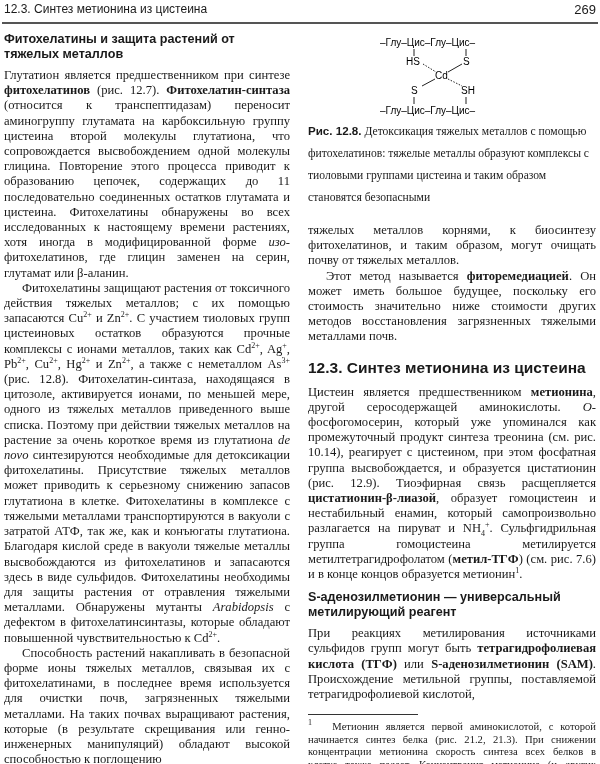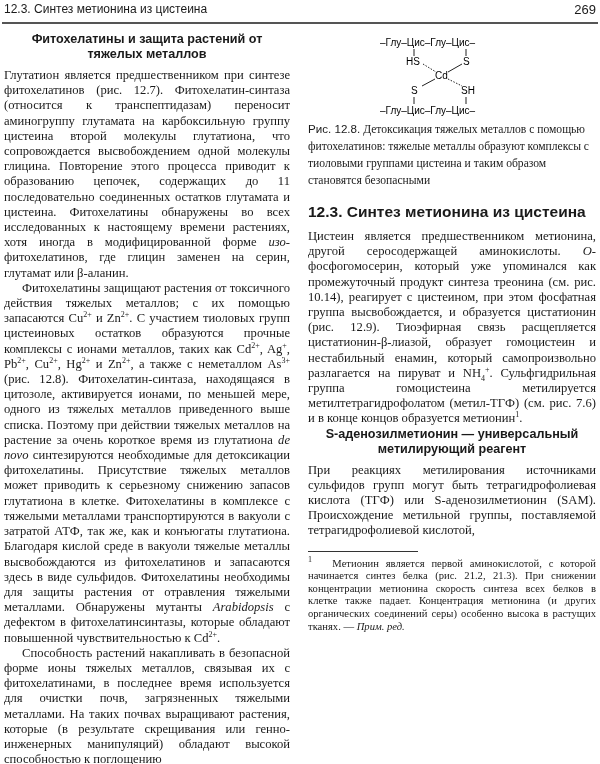--- a/index.html
+++ b/index.html
@@ -5,30 +5,30 @@
   html, body { margin: 0; padding: 0; background: #ffffff; }
   body { width: 600px; height: 764px; overflow: hidden; position: relative; color: #1a1a1a; }
   .page { position: absolute; left: 0; top: 0; width: 600px; height: 764px; }
   .running-head { position: absolute; left: 4px; right: 4px; top: 2px; height: 16px;
     font-family: "Liberation Sans", sans-serif; font-size: 12px; display: flex; justify-content: space-between; }
   .running-head .pno { font-weight: normal; font-size: 13px; }
   .head-rule { position: absolute; left: 2px; right: 2px; top: 22px; height: 2px; background: #555; }
   .col { position: absolute; top: 32px; font-family: "Liberation Serif", serif; font-size: 12.6px; line-height: 15.2px; text-align: justify; }
   .col.left { left: 4px; width: 286px; }
   .col.right { left: 308px; width: 288px; }
-  h3.sub { font-family: "Liberation Sans", sans-serif; font-weight: bold; font-size: 12.6px; line-height: 15px; margin: 0 0 6px 0; text-align: center; }
+  h3.sub { font-family: "Liberation Sans", sans-serif; font-weight: bold; font-size: 12.6px; line-height: 15px; margin: 0 0 6px 0; text-align: left; }
   h2.sec { font-family: "Liberation Sans", sans-serif; font-weight: bold; font-size: 15.5px; line-height: 18px; margin: 14px 0 8px 0; text-align: left; }
   p { margin: 0; }
   p.ind { text-indent: 18px; }
-  b { font-weight: normal; }
+  b { font-weight: bold; }
   sup { font-size: 8px; line-height: 0; }
   sub { font-size: 8px; line-height: 0; }
   .figure { position: relative; height: 88px; }
   .chem { position: absolute; left: 70px; top: 4px; width: 150px; height: 84px; font-family: "Liberation Sans", sans-serif; font-size: 10px; }
-  .caption { font-family: "Liberation Serif", serif; font-size: 11.6px; line-height: 17px; text-align: left; margin-bottom: 14px; }
+  .caption { font-family: "Liberation Serif", serif; font-size: 11.6px; line-height: 22px; text-align: left; margin-bottom: 14px; }
   .caption b { font-family: "Liberation Sans", sans-serif; }
   .footrule { width: 110px; height: 1px; background: #333; margin: 12px 0 6px 0; }
   .footnote { font-size: 10.6px; line-height: 12.6px; text-align: justify; }
 </style>
 </head>
 <body>
 
 <div class="page">
 
   <div class="running-head">
@@ -59,23 +59,25 @@
         <line x1="70" y1="43" x2="84" y2="50" stroke="#222" stroke-width="1" stroke-dasharray="1.5,1.5"></line>
         <text x="33" y="58" font-size="10" font-family="Liberation Sans, sans-serif">S</text>
         <text x="83" y="58" font-size="10" font-family="Liberation Sans, sans-serif">SH</text>
         <line x1="36" y1="61" x2="36" y2="68" stroke="#222" stroke-width="1"></line>
         <line x1="88" y1="61" x2="88" y2="68" stroke="#222" stroke-width="1"></line>
         <text x="2" y="78" font-size="10" font-family="Liberation Sans, sans-serif">–Глу–Цис–Глу–Цис–</text>
       </svg>
     </div>
     <p class="caption"><b>Рис. 12.8.</b><span> Детоксикация тяжелых металлов с помощью фитохелатинов: тяжелые металлы образуют комплексы с тиоловыми группами цистеина и таким образом становятся безопасными</span></p>
 
+    <p>тяжелых металлов корнями, к биосинтезу фитохелатинов, и таким образом, могут очищать почву от тяжелых металлов.</p>
+    <p class="ind"><span>Этот метод называется </span><b>фиторемедиацией</b><span>. Он может иметь большое будущее, поскольку его стоимость значительно ниже стоимости других методов восстановления загрязненных тяжелыми металлами почв.</span></p>
 
     <h2 class="sec">12.3. Синтез метионина из цистеина</h2>
     <p><span>Цистеин является предшественником </span><b>метионина</b><span>, другой серосодержащей аминокислоты. </span><i>О</i><span>-фосфогомосерин, который уже упоминался как промежуточный продукт синтеза треонина (см. рис. 10.14), реагирует с цистеином, при этом фосфатная группа высвобождается, и образуется цистатионин (рис. 12.9). Тиоэфирная связь расщепляется </span><b>цистатионин-β-лиазой</b><span>, образует гомоцистеин и нестабильный енамин, который самопроизвольно разлагается на пируват и NH</span><sub>4</sub><sup>+</sup><span>. Сульфгидрильная группа гомоцистеина метилируется метилтетрагидрофолатом (</span><b>метил-ТГФ</b><span>) (см. рис. 7.6) и в конце концов образуется метионин</span><sup>1</sup><span>.</span></p>
 
-    <h3 class="sub" style="margin-top:0">S-аденозилметионин — универсальный метилирующий реагент</h3>
+    <h3 class="sub" style="margin-top:8px">S-аденозилметионин — универсальный метилирующий реагент</h3>
     <p><span>При реакциях метилирования источниками сульфидов групп могут быть </span><b>тетрагидрофолиевая кислота (ТГФ)</b><span> или </span><b>S-аденозилметионин (SAM)</b><span>. Происхождение метильной группы, поставляемой тетрагидрофолиевой кислотой,</span></p>
 
     <div class="footrule"></div>
     <p class="footnote"><sup>1</sup>&nbsp;&nbsp;&nbsp;<span>Метионин является первой аминокислотой, с которой начинается синтез белка (рис. 21.2, 21.3). При снижении концентрации метионина скорость синтеза всех белков в клетке также падает. Концентрация метионина (и других органических соединений серы) особенно высока в растущих тканях. — </span><i>Прим. ред.</i></p>
   </div>
 </div>
 
 </body></html>

